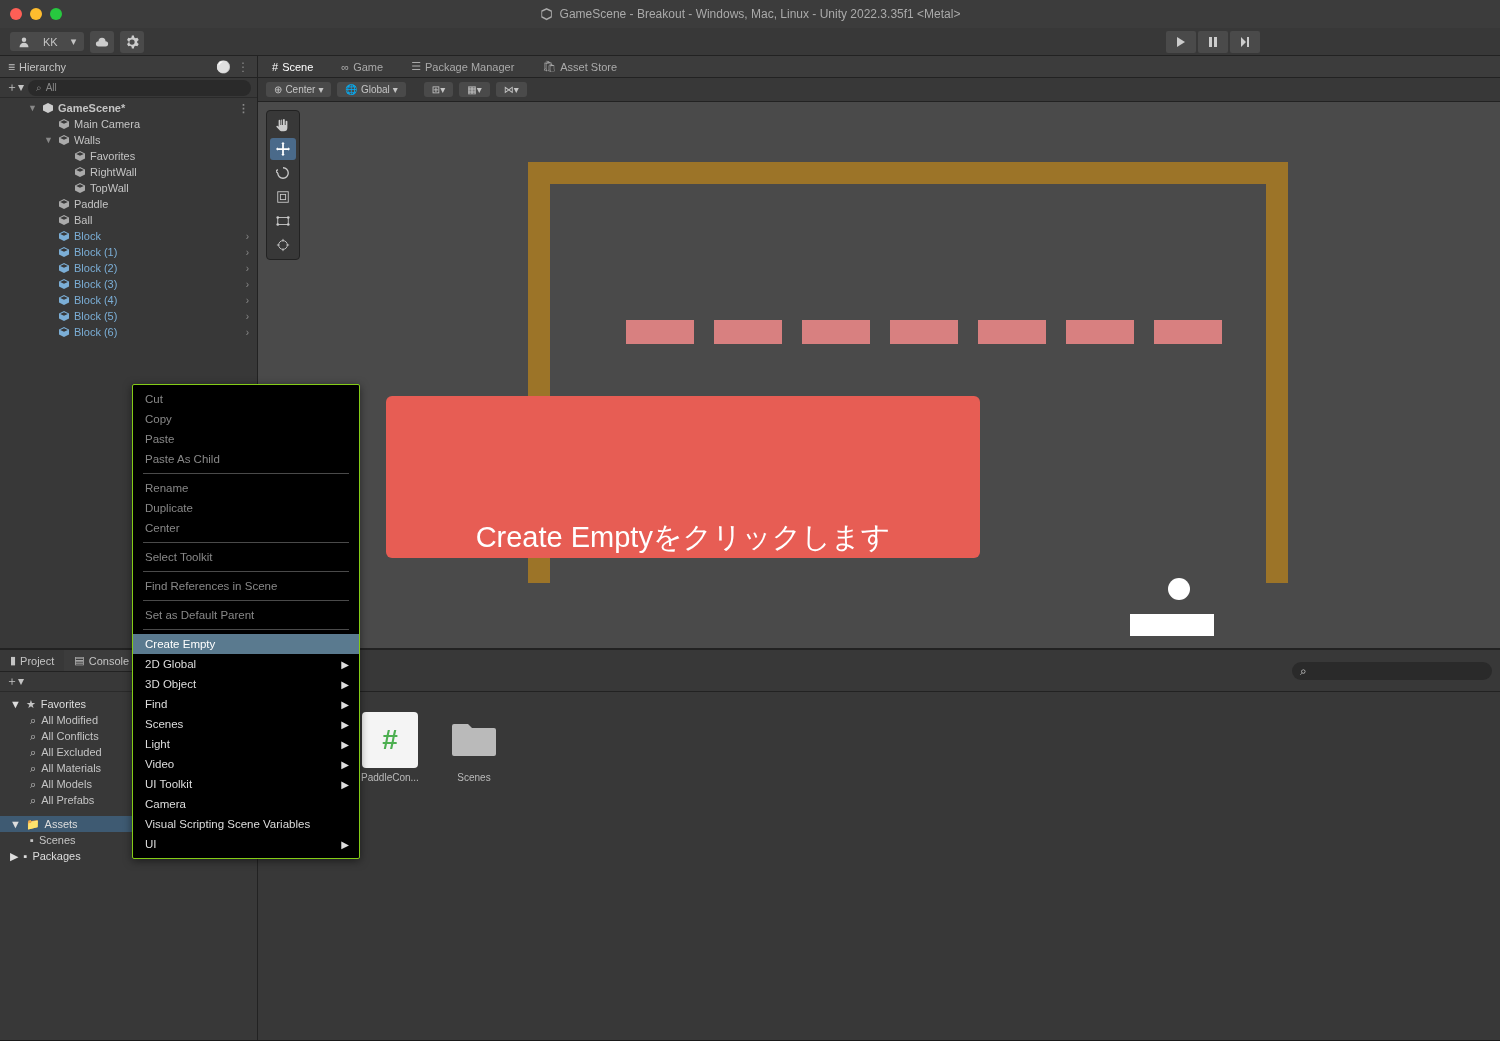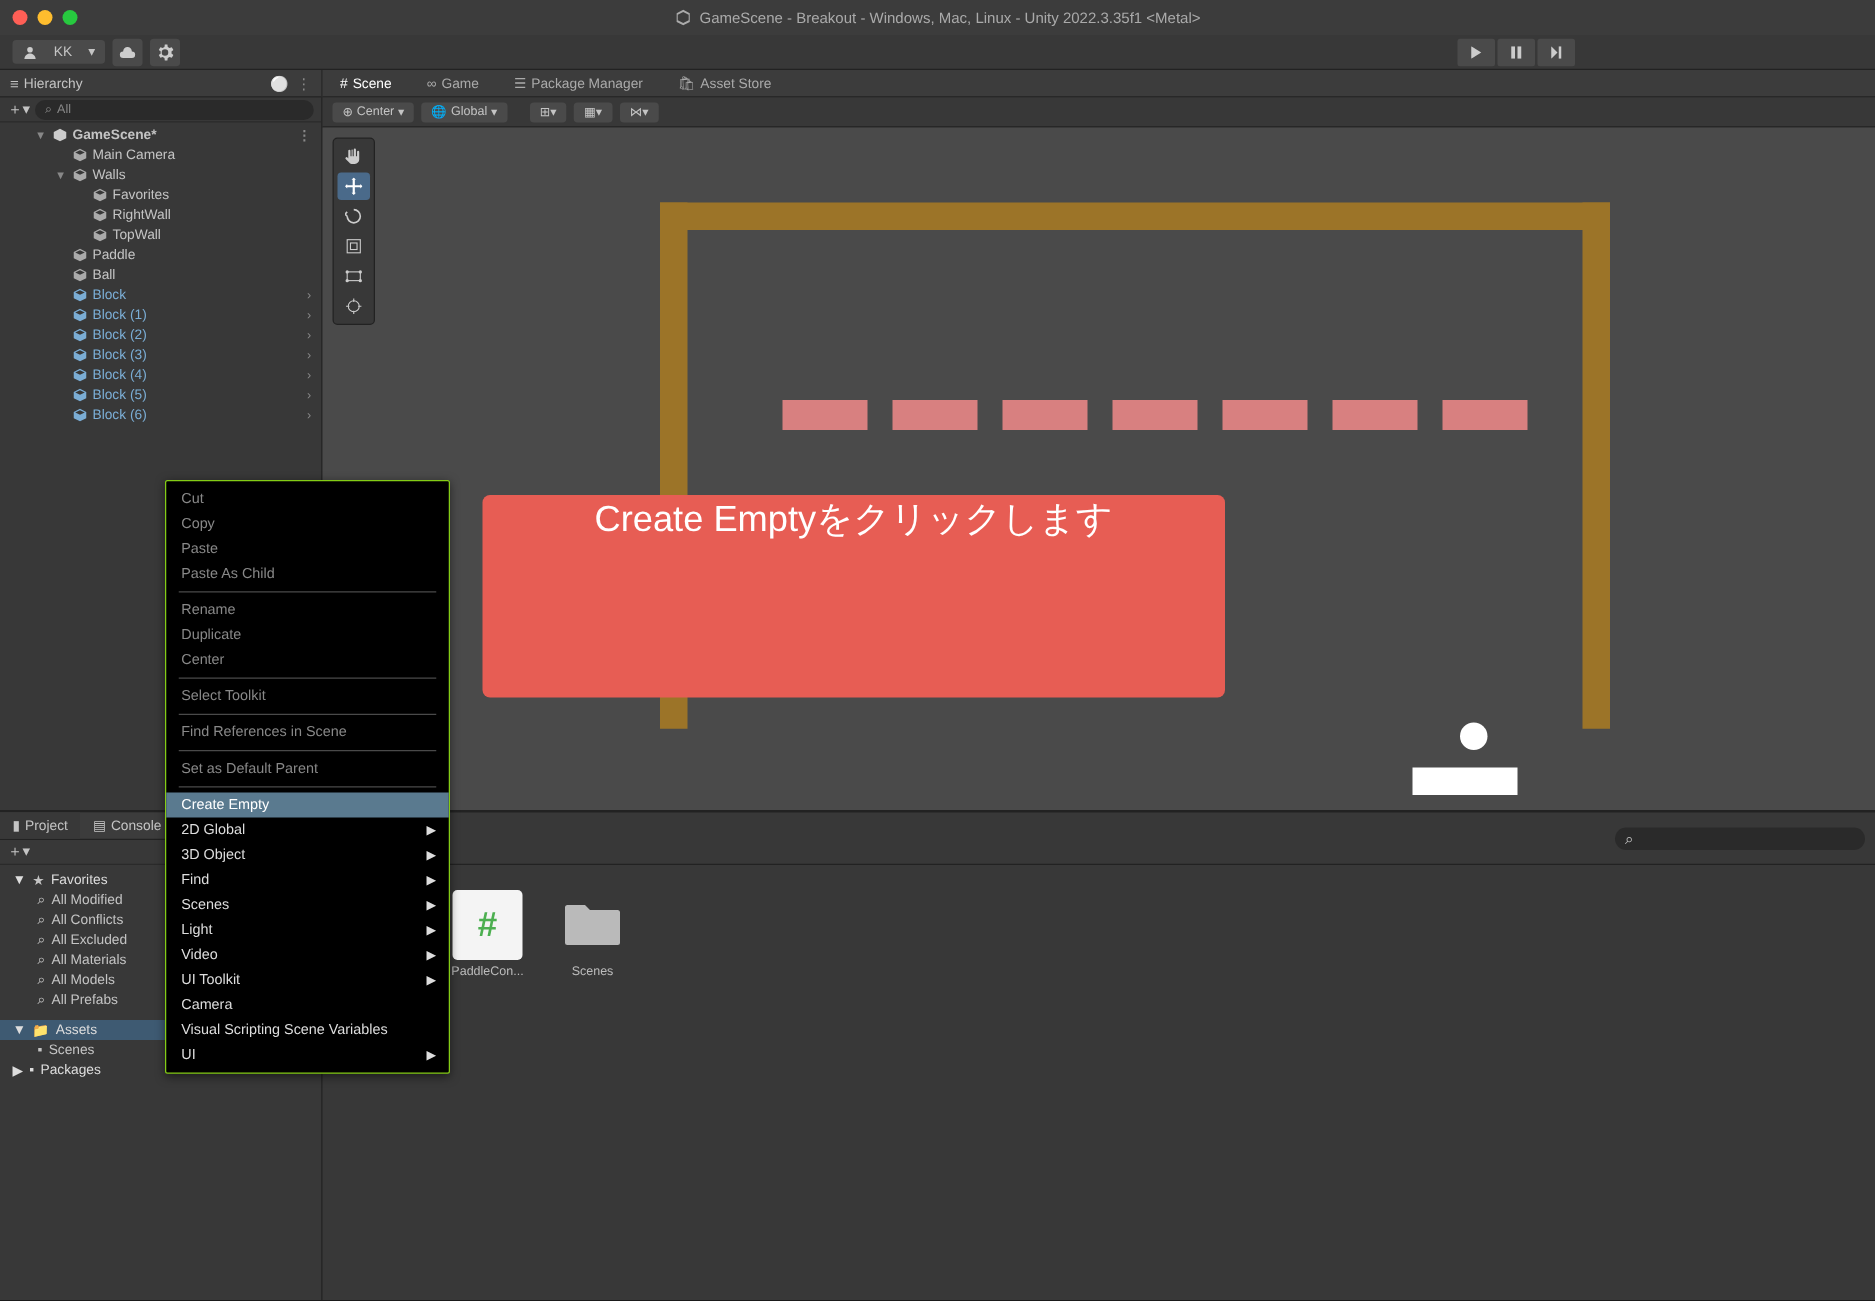--- a/index.html
+++ b/index.html
@@ -87,21 +87,21 @@
 
 
 .context-menu { position: absolute; left: 132px; top: 384px; width: 228px; background: #000000; border: 1px solid #84cc16; border-radius: 2px; padding: 4px 0; z-index: 100; box-shadow: 0 2px 8px rgba(0,0,0,0.5); }
 .ctx-item { height: 20px; padding: 0 12px; display: flex; align-items: center; font-size: 11.5px; color: #888; position: relative; }
 .ctx-item.enabled { color: #ddd; }
 .ctx-item.highlighted { background: #5a7a8f; color: #fff; }
 .ctx-sep { height: 1px; background: #4a4a4a; margin: 4px 10px; }
 .ctx-arrow { position: absolute; right: 10px; font-size: 10px; }
 
 
-.callout { position: absolute; left: 386px; top: 396px; width: 594px; height: 162px; background: #e75d54; border-radius: 6px; display: flex; align-items: flex-start; justify-content: center; z-index: 90; }
+.callout { position: absolute; left: 386px; top: 396px; width: 594px; height: 162px; background: #e75d54; border-radius: 6px; display: flex; align-items: flex-end; justify-content: center; z-index: 90; }
 .callout-text { color: #fff; font-size: 29px; font-weight: 400; }
 .callout-tail { position: absolute; left: 386px; top: 544px; width: 0; height: 0; z-index: 89; }
 .callout-tail::before { content: ''; position: absolute; border-style: solid; border-width: 0 48px 110px 0; border-color: transparent #e75d54 transparent transparent; left: -120px; top: -10px; transform: rotate(18deg); }
 
 
 svg { display: block; }
 </style>
 </head>
 <body>
 

